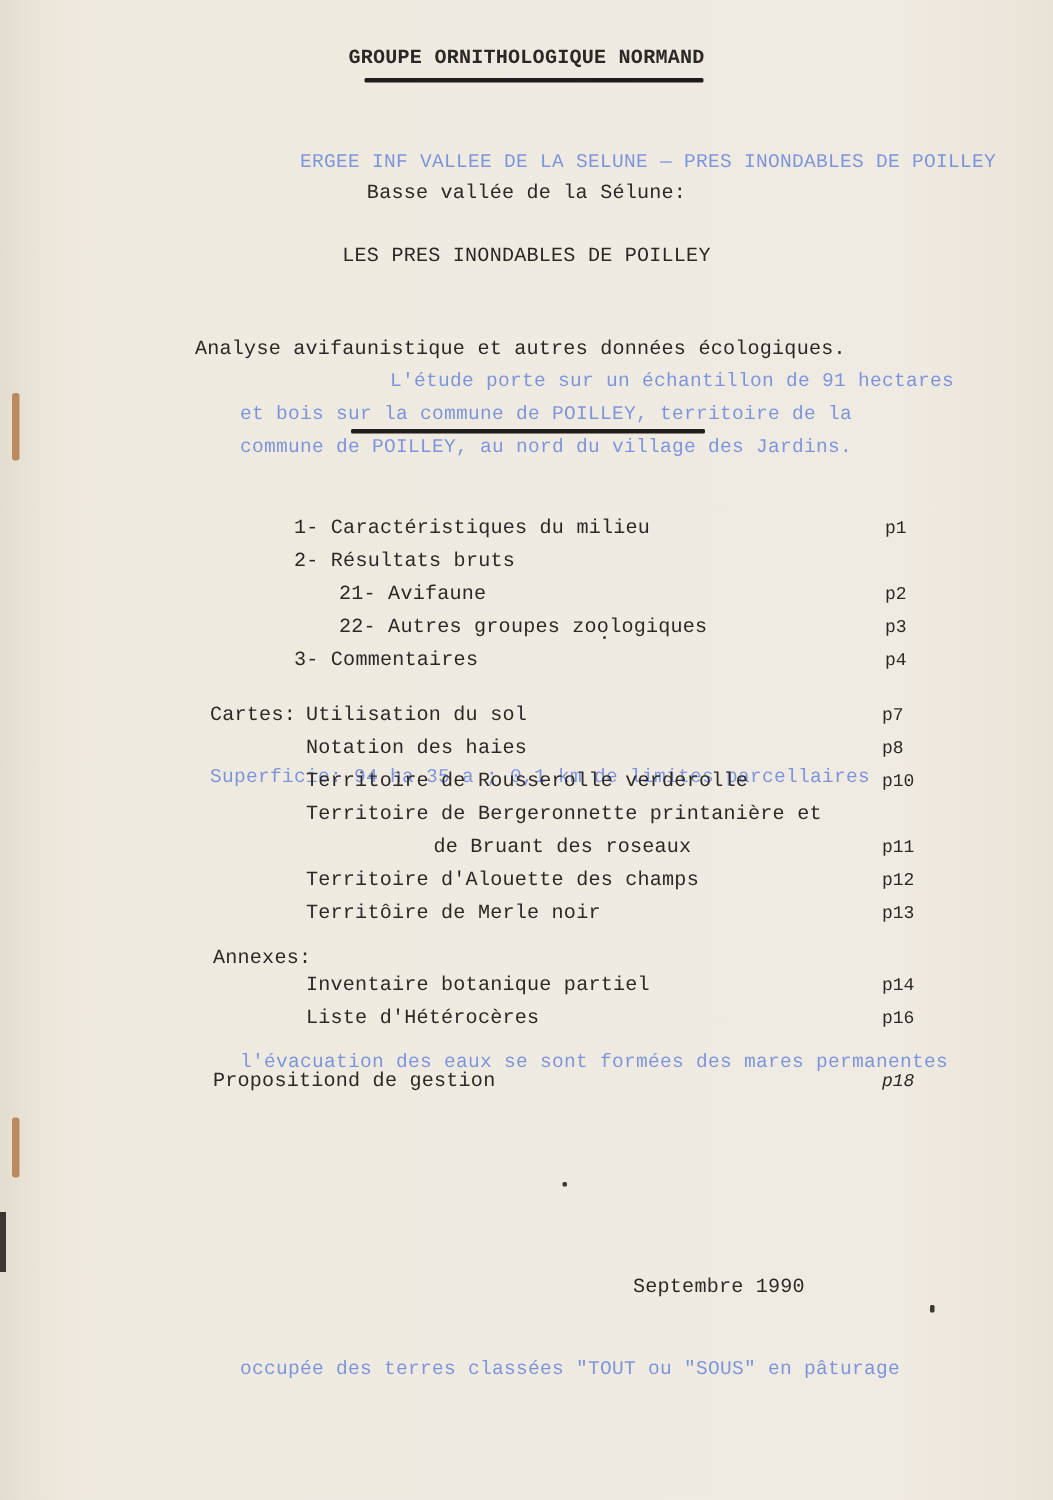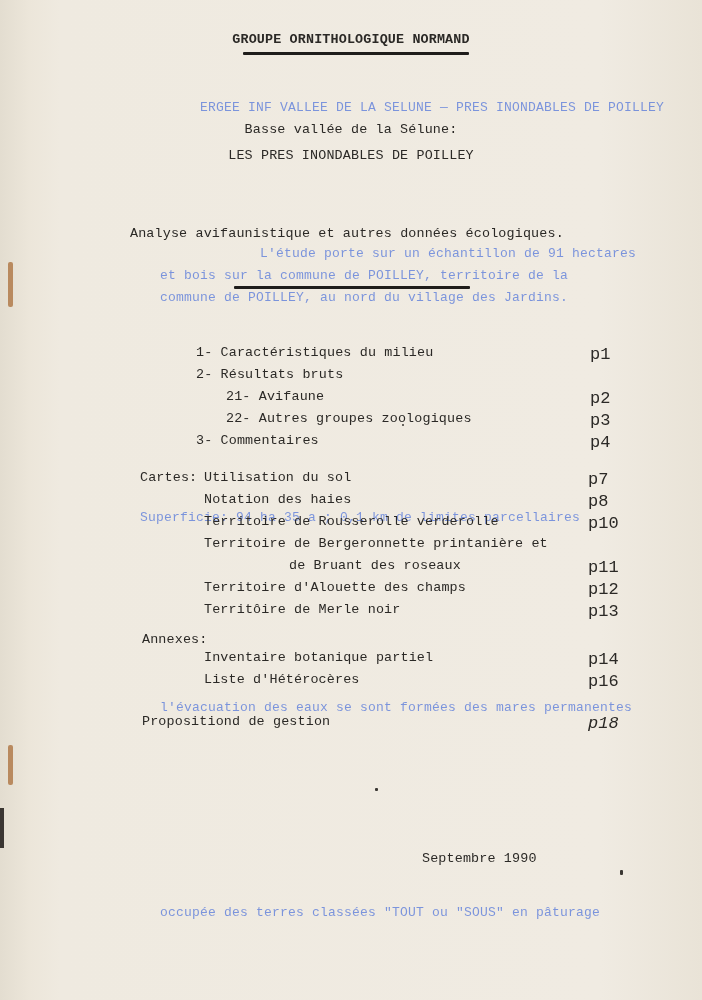--- a/index.html
+++ b/index.html
@@ -11,21 +11,21 @@
     color: #2b2926;
   }
   .page { position: absolute; inset: 0; }
   .bleed {
     position: absolute; color: #1d4ed8; opacity: 0.55; font-size: 13px;
     white-space: nowrap; letter-spacing: 0.2px;
   }
   .t { position: absolute; white-space: nowrap; font-size: 13.4px; letter-spacing: 0.15px; }
   .center { left: 0; right: 0; text-align: center; }
   .rule { position: absolute; height: 3px; background: #1f1d1b; border-radius: 1px; }
-  .pg { position: absolute; font-size: 17px; }
+  .pg { position: absolute; font-size: 12px; }
   .staple { position: absolute; width: 5px; background: #b07a4a; border-radius: 2px; opacity: 0.85; }
   .binder { position: absolute; left: 0; width: 4px; background: #3a3632; }
   .speck { position: absolute; width: 3px; height: 5px; background: #3b3733; border-radius: 1px; }
 </style>
 </head>
 <body>
 
 <div class="page">
 
   <div class="bleed" style="left:200px;top:100px;">ERGEE INF  VALLEE DE LA SELUNE — PRES INONDABLES DE POILLEY</div>
@@ -37,21 +37,21 @@
   <div class="bleed" style="left:160px;top:905px;">occupée des terres classées "TOUT ou "SOUS" en pâturage</div>
 
   <div class="staple" style="left:8px;top:262px;height:45px;"></div>
   <div class="staple" style="left:8px;top:745px;height:40px;"></div>
   <div class="binder" style="top:808px;height:40px;"></div>
 
   <div class="t center" style="top:32px;font-weight:bold;">GROUPE ORNITHOLOGIQUE NORMAND</div>
   <div class="rule" style="left:243px;width:226px;top:52px;"></div>
 
   <div class="t center" style="top:122px;">Basse vallée de la Sélune:</div>
-  <div class="t center" style="top:148px;">LES PRES INONDABLES DE POILLEY</div>
+  <div class="t center" style="top:164px;">LES PRES INONDABLES DE POILLEY</div>
   <div class="t" style="left:130px;top:226px;">Analyse avifaunistique et autres données écologiques.</div>
 
   <div class="rule" style="left:234px;width:236px;top:286px;"></div>
 
   <div>
     <div>
       <div class="t" style="left:196px;top:345px;">1- Caractéristiques du milieu</div>
       <div class="pg" style="left:590px;top:345px;">p1</div>
 
       <div class="t" style="left:196px;top:367px;">2- Résultats bruts</div>

